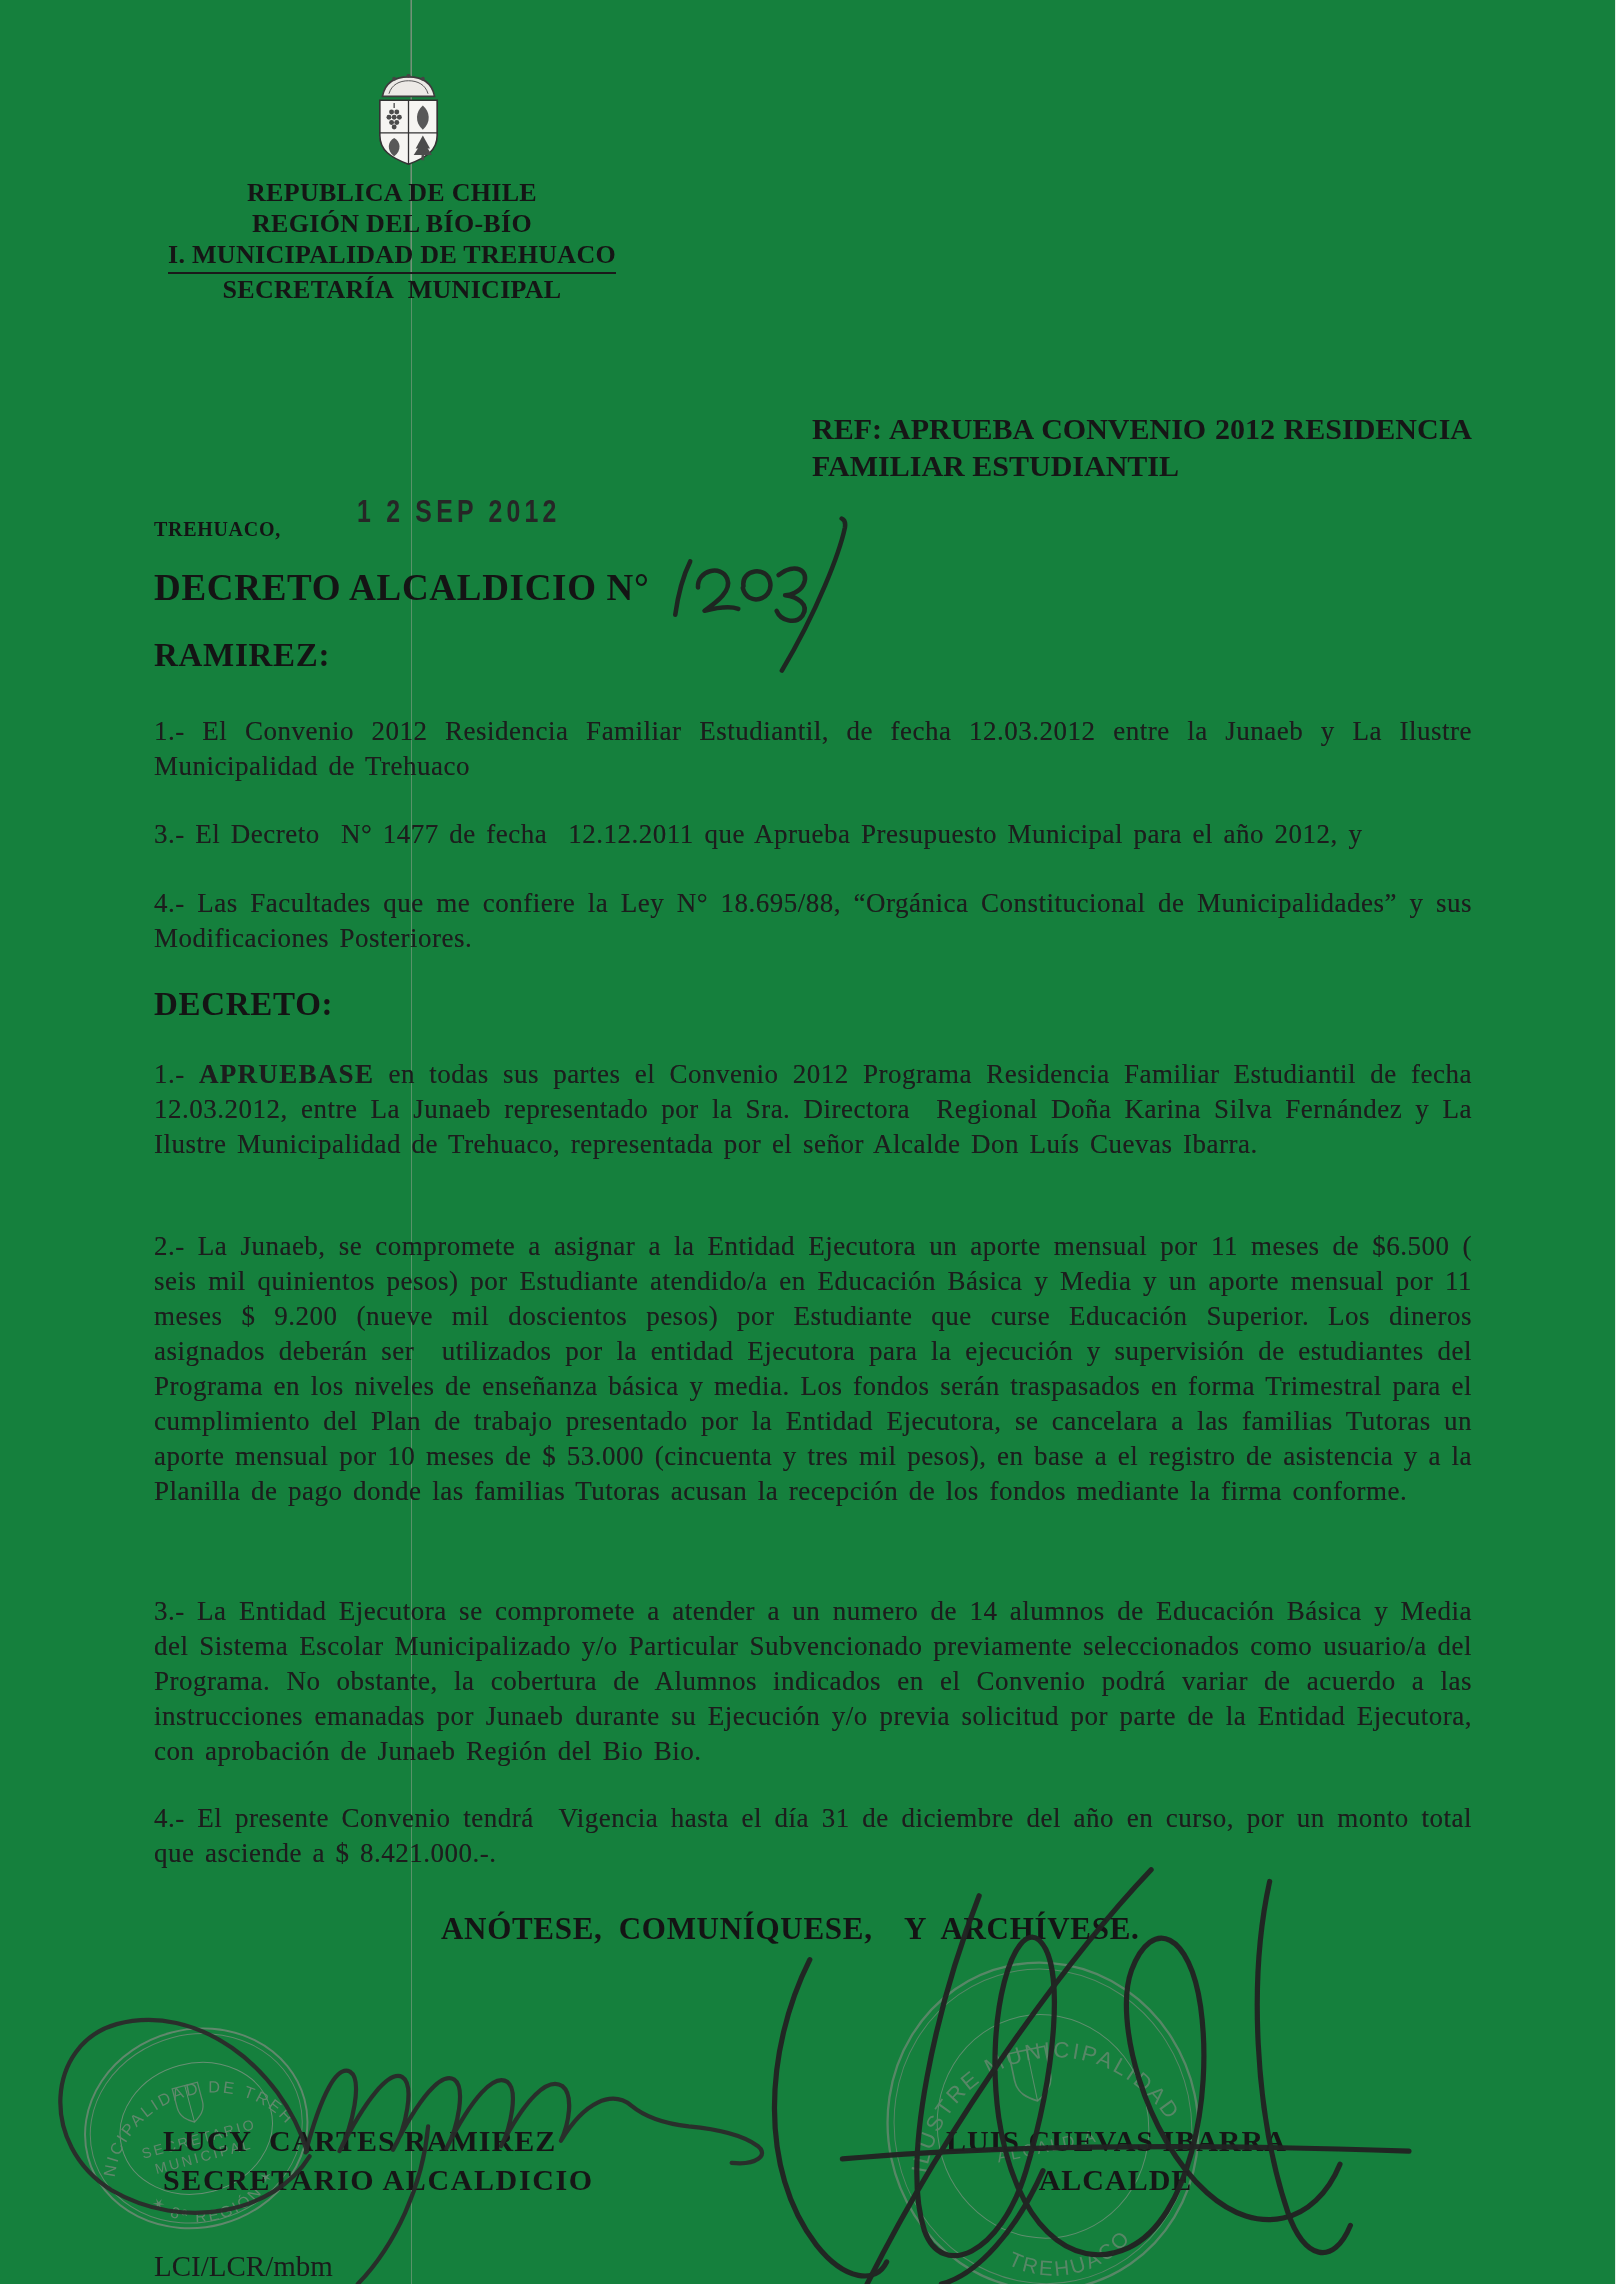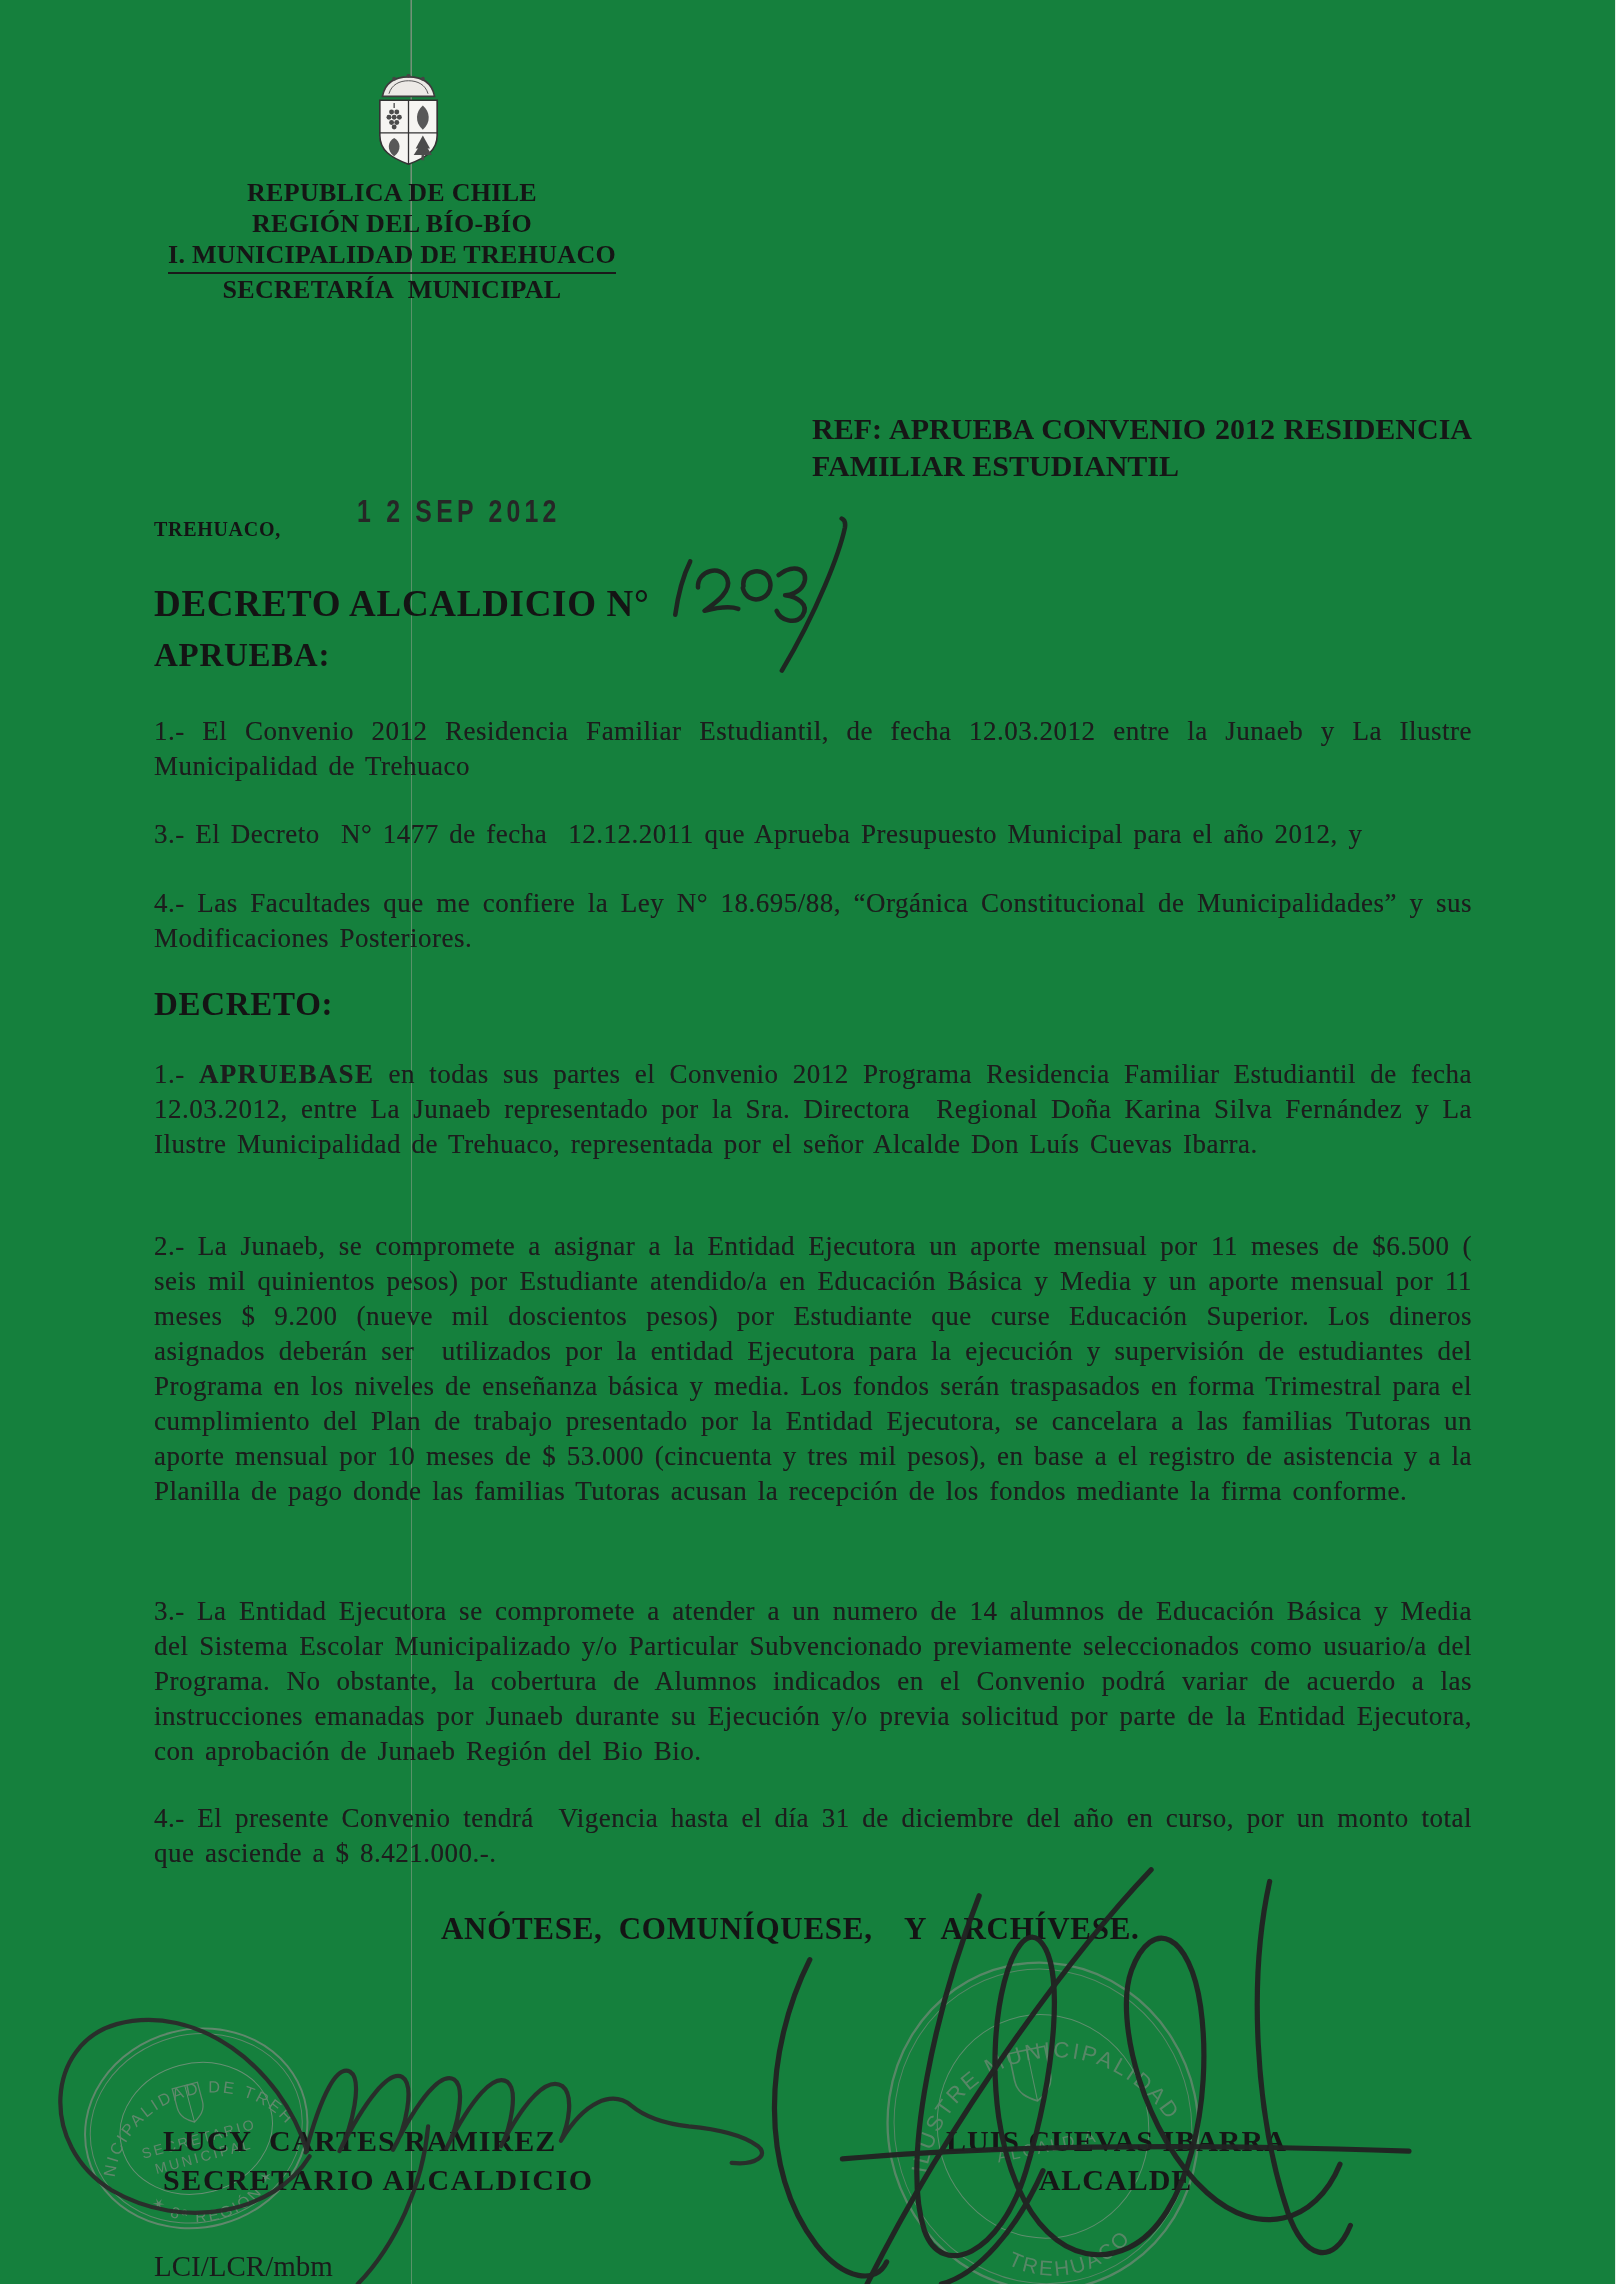--- a/index.html
+++ b/index.html
@@ -16,21 +16,21 @@
     font-weight:bold;font-size:26px;line-height:31px;letter-spacing:0.3px;color:#151515;}
   .hdr .u{display:inline-block;border-bottom:2.6px solid #1a1a1a;padding-bottom:2px;}
   .ref{position:absolute;left:812px;top:398px;width:660px;font-weight:bold;
     font-size:30px;line-height:37px;color:#161616;}
   .ref .l1{display:block;text-align:justify;text-align-last:justify;margin-top:12px;}
   .ref .l2{display:block;}
   .place{left:154px;top:518px;font-size:20px;letter-spacing:0.7px;}
   .datestamp{position:absolute;left:357px;top:495px;font-family:"Liberation Sans",sans-serif;
     font-weight:600;font-size:27px;letter-spacing:4.6px;color:#262626;
     transform:scaleX(.92) scaleY(1.14);transform-origin:left top;white-space:pre;}
-  .decreetitle{left:154px;top:566px;font-size:37px;letter-spacing:0.7px;margin-top:16px;}
+  .decreetitle{left:154px;top:566px;font-size:37px;letter-spacing:0.7px;}
   .seclabel{left:154px;font-size:33px;letter-spacing:0.7px;}
   .par{position:absolute;left:154px;width:1318px;font-size:27px;line-height:35px;
     text-align:justify;letter-spacing:0.5px;word-spacing:3.3px;color:#1d1d1d;
     text-shadow:0 0 0.4px rgba(25,25,25,.45);}
   .par b{letter-spacing:1.3px;}
   .closing{left:441px;top:1911px;font-size:31px;letter-spacing:0.7px;word-spacing:7.8px;}
   .signame{position:absolute;font-weight:bold;font-size:30px;letter-spacing:1px;
     color:#161616;white-space:pre;}
   .initials{position:absolute;left:154px;top:2250px;font-size:29px;color:#1b1b1b;}
   .emblem{position:absolute;left:372px;top:74px;width:73px;height:93px;}
@@ -94,21 +94,21 @@
   <svg class="handnum" viewBox="0 0 320 260" aria-label="1203/">
     <g fill="none" stroke="#1f1f1f" stroke-width="7" stroke-linecap="round" stroke-linejoin="round" opacity=".92">
       <path d="M 58,76 C 48,96 40,122 35,158"></path>
       <path d="M 70,116 C 68,90 106,80 115,103 C 122,121 100,138 80,152 C 100,147 118,144 132,149"></path>
       <path d="M 140,114 C 136,88 176,82 181,108 C 186,136 146,146 139,117"></path>
       <path d="M 194,97 C 219,77 243,90 232,112 C 226,123 212,128 204,128 C 222,130 242,142 231,159 C 220,174 197,167 191,152"></path>
       <path d="M 291,10 C 296,12 297,18 296,24 C 288,62 254,152 199,244"></path>
     </g>
   </svg>
 
-  <div class="lbl seclabel" style="top:637px">APRUEBA:</div>
+  <div class="lbl seclabel" style="top:637px">RAMIREZ:</div>
   <div class="par" style="top:714px">1.- El Convenio 2012 Residencia Familiar Estudiantil, de fecha 12.03.2012 entre la Junaeb y La Ilustre Municipalidad de Trehuaco</div>
   <div class="par" style="top:817px">3.- El Decreto&nbsp; N° 1477 de fecha&nbsp; 12.12.2011 que Aprueba Presupuesto Municipal para el año 2012, y</div>
   <div class="par" style="top:886px">4.- Las Facultades que me confiere la Ley N° 18.695/88, “Orgánica Constitucional de Municipalidades” y sus Modificaciones Posteriores.</div>
 
   <div class="lbl seclabel" style="top:986px">DECRETO:</div>
   <div class="par" style="top:1057px"><span>1.- </span><b>APRUEBASE</b><span> en todas sus partes el Convenio 2012 Programa Residencia Familiar Estudiantil de fecha 12.03.2012, entre La Junaeb representado por la Sra. Directora&nbsp; Regional Doña Karina Silva Fernández y La Ilustre Municipalidad de Trehuaco, representada por el señor Alcalde Don Luís Cuevas Ibarra.</span></div>
   <div class="par" style="top:1229px">2.- La Junaeb, se compromete a asignar a la Entidad Ejecutora un aporte mensual por 11 meses de $6.500 ( seis mil quinientos pesos) por Estudiante atendido/a en Educación Básica y Media y un aporte mensual por 11 meses $ 9.200 (nueve mil doscientos pesos) por Estudiante que curse Educación Superior. Los dineros asignados deberán ser&nbsp; utilizados por la entidad Ejecutora para la ejecución y supervisión de estudiantes del Programa en los niveles de enseñanza básica y media. Los fondos serán traspasados en forma Trimestral para el cumplimiento del Plan de trabajo presentado por la Entidad Ejecutora, se cancelara a las familias Tutoras un aporte mensual por 10 meses de $ 53.000 (cincuenta y tres mil pesos), en base a el registro de asistencia y a la Planilla de pago donde las familias Tutoras acusan la recepción de los fondos mediante la firma conforme.</div>
   <div class="par" style="top:1594px">3.- La Entidad Ejecutora se compromete a atender a un numero de 14 alumnos de Educación Básica y Media del Sistema Escolar Municipalizado y/o Particular Subvencionado previamente seleccionados como usuario/a del Programa. No obstante, la cobertura de Alumnos indicados en el Convenio podrá variar de acuerdo a las instrucciones emanadas por Junaeb durante su Ejecución y/o previa solicitud por parte de la Entidad Ejecutora, con aprobación de Junaeb Región del Bio Bio.</div>
   <div class="par" style="top:1801px">4.- El presente Convenio tendrá&nbsp; Vigencia hasta el día 31 de diciembre del año en curso, por un monto total que asciende a $ 8.421.000.-.</div>
 

